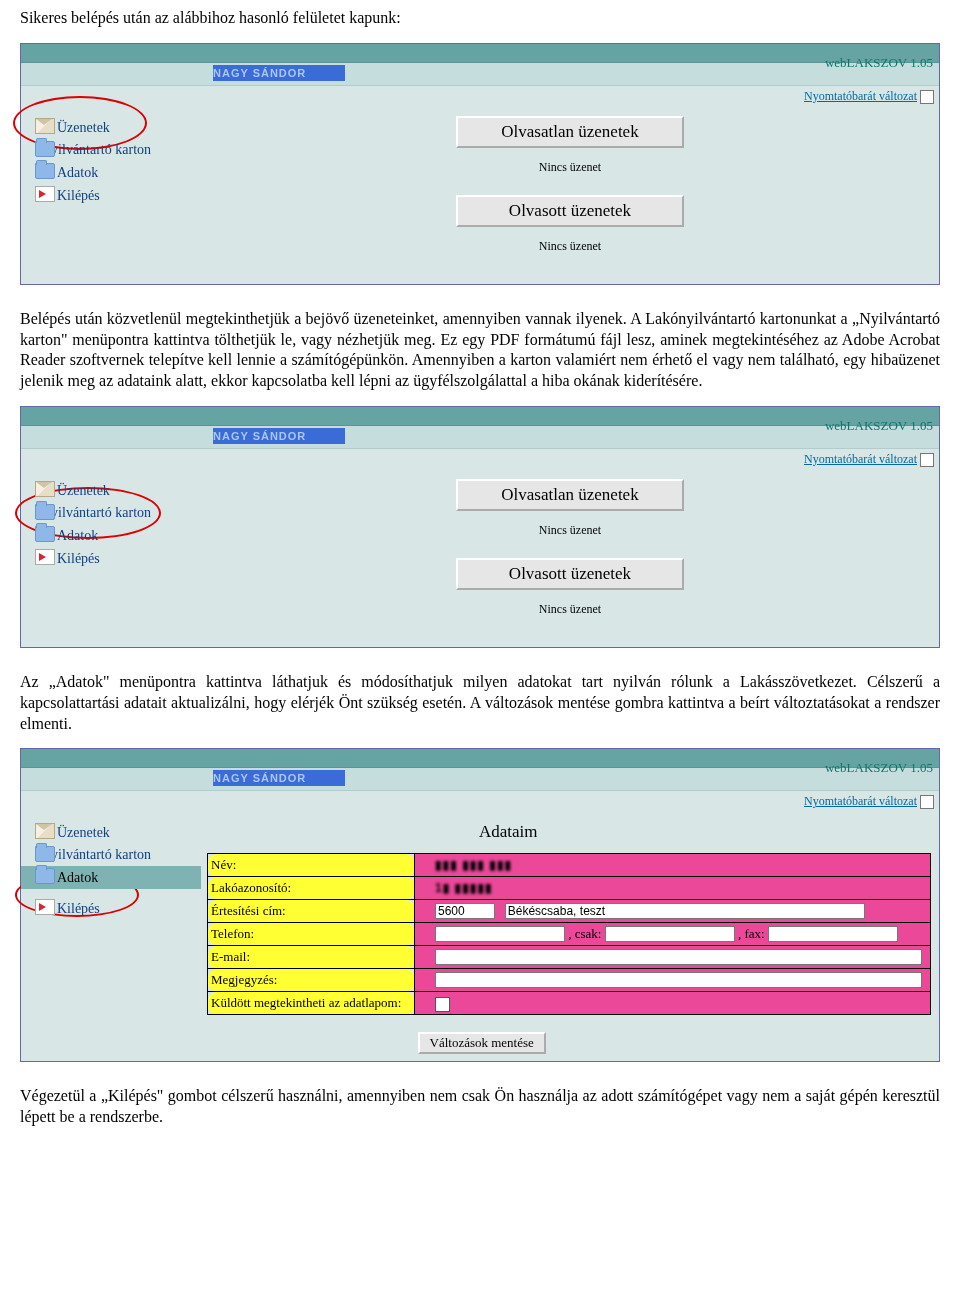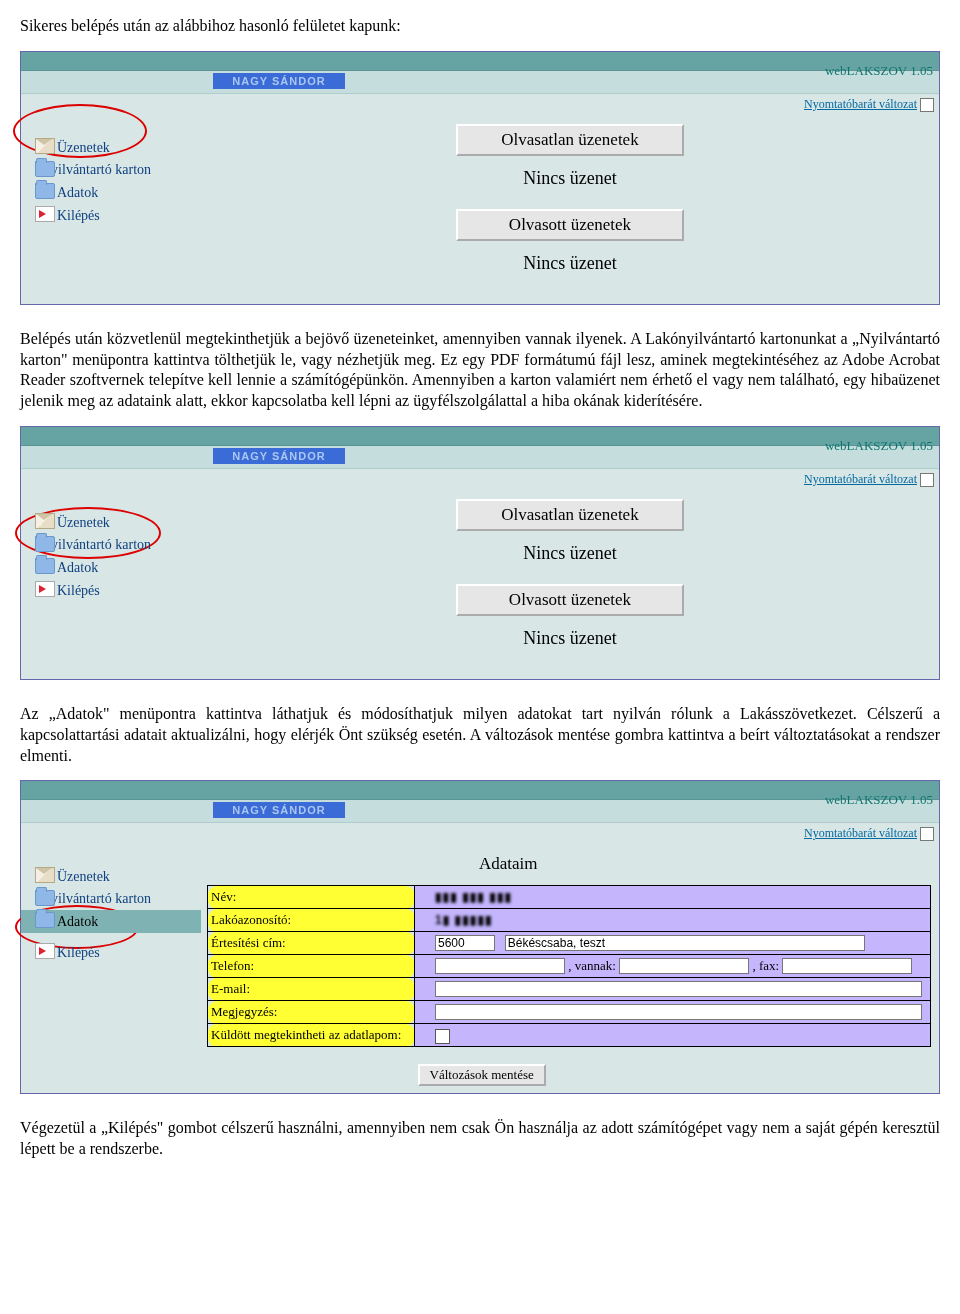--- a/index.html
+++ b/index.html
@@ -1,46 +1,46 @@
 <!DOCTYPE html>
 <html><head>
 <meta charset="utf-8">
 <style>
   body{margin:0;font-family:"Times New Roman",serif;font-size:16px;color:#000;background:#fff;}
-  .page{width:960px;margin:8px auto;padding:8px 20px 20px;box-sizing:border-box;}
+  .page{width:960px;margin:0 auto;padding:8px 20px 20px;box-sizing:border-box;}
   p{margin:0 0 14px;text-align:justify;line-height:1.3;}
   .shot{border:1px solid #66a;background:#d8e6e6;margin:10px 0 24px;position:relative;font-family:Arial,Helvetica,sans-serif;font-size:13px;color:#000;}
   .topbar{height:18px;background:#66a3a3;border-bottom:1px solid #5a9494;}
   .namebar{height:22px;background:#c6dddd;border-bottom:1px solid #b0cccc;position:relative;}
-  .namebar .badge{position:absolute;left:192px;top:2px;width:132px;height:16px;background:#3a6bd6;color:#aac7f2;font-weight:bold;font-size:11px;letter-spacing:1px;text-align:center;line-height:16px;filter:blur(0.6px);}
+  .namebar .badge{position:absolute;left:192px;top:2px;width:132px;height:16px;background:#3a6bd6;color:#aac7f2;font-weight:bold;font-size:11px;letter-spacing:1px;text-align:left;line-height:16px;filter:blur(0.6px);}
   .namebar .app{position:absolute;right:6px;bottom:14px;font-family:"Times New Roman",serif;font-size:13px;color:#0f766e;}
   .printrow{height:22px;position:relative;}
   .printrow .lbl{position:absolute;right:22px;top:3px;font-family:"Times New Roman",serif;font-size:12px;text-decoration:underline;color:#0369a1;}
   .printrow .ico{position:absolute;right:5px;top:4px;width:12px;height:12px;border:1px solid #777;background:#fff;}
   .body{position:relative;min-height:160px;}
-  .sidebar{position:absolute;left:0;top:16px;width:180px;padding:4px 0 10px;}
+  .sidebar{position:absolute;left:0;top:4px;width:180px;padding:4px 0 10px;}
   .side-item{padding:3px 0 3px 36px;font-family:"Times New Roman",serif;font-size:14px;color:#104080;position:relative;line-height:17px;cursor:pointer;}
   .side-item.two{line-height:16px;padding-left:20px;}
   .side-item.sel{background:#7fb3b3;color:#000;}
   .side-item .ic{position:absolute;left:14px;top:2px;width:18px;height:14px;}
   .ic-mail{background:linear-gradient(135deg,#f6efe4 50%,#e8ddc7 50%);border:1px solid #b5a887;}
   .ic-mail:before{content:"";position:absolute;left:0;top:0;border-left:8px solid transparent;border-right:8px solid transparent;border-top:6px solid #d0c4a6;}
   .ic-folder{background:#8fb8e8;border:1px solid #6a97cc;border-radius:0 2px 2px 2px;top:3px;height:12px;}
   .ic-folder:before{content:"";position:absolute;left:0;top:-4px;width:9px;height:4px;background:#8fb8e8;border:1px solid #6a97cc;border-bottom:none;border-radius:2px 2px 0 0;}
   .ic-exit{background:#fff;border:1px solid #aaa;}
   .ic-exit:before{content:"";position:absolute;left:3px;top:3px;border-top:4px solid transparent;border-bottom:4px solid transparent;border-left:7px solid #d23;}
   .main{margin-left:180px;padding:6px 10px 12px;text-align:center;}
   .big-btn{display:inline-block;min-width:220px;padding:4px 2px;background:#e6e6e6;border:2px outset #fff;font-family:"Times New Roman",serif;font-size:17px;margin-top:2px;cursor:default;}
-  .msg{font-family:"Times New Roman",serif;font-size:18px;margin:12px 0 18px;}
+  .msg{font-family:"Times New Roman",serif;font-size:12px;margin:12px 0 18px;}
   .ellipse{position:absolute;border:2px solid #d00;border-radius:50%;pointer-events:none;}
   
   .form-tbl{width:100%;border-collapse:collapse;margin-top:2px;}
   .form-tbl td{border:1px solid #000;padding:1px 3px;font-family:"Times New Roman",serif;font-size:13px;text-align:left;vertical-align:middle;height:20px;}
   .form-tbl td.lab{background:#ffff33;width:200px;border-radius:9px;}
-  .form-tbl td.val{background:#c4b5fd;padding-left:20px;}
+  .form-tbl td.val{background:#ec4899;padding-left:20px;}
   .form-tbl td.nb{border:none;background:transparent;padding-top:17px;}
   .inp{font-family:Arial;font-size:12px;border:1px solid #777;background:#fff;height:16px;padding:0 2px;box-sizing:border-box;}
   .blur{filter:blur(1.5px);font-family:Arial;font-size:12px;letter-spacing:1px;font-weight:bold;}
   .chk{width:13px;height:13px;border:1px solid #555;background:#fff;display:inline-block;vertical-align:middle;}
   .save-btn{display:inline-block;padding:1px 10px;background:#e6e6e6;border:2px outset #fff;font-family:"Times New Roman",serif;font-size:13px;cursor:pointer;}
   .adataim-hdr{display:inline-block;min-width:180px;padding:3px 22px;font-family:"Times New Roman",serif;font-size:17px;text-align:left;margin:0 auto 6px;}
   .main3{margin-left:180px;padding:6px 8px 6px 6px;text-align:center;}
 </style>
 </head>
 <body>
@@ -142,21 +142,21 @@
           <td class="lab">Értesítési cím:</td>
           <td class="val">
             <input class="inp" style="width: 60px;" value="5600">&nbsp;&nbsp;
             <input class="inp" style="width: 360px;" value="Békéscsaba, teszt">
           </td>
         </tr>
         <tr>
           <td class="lab">Telefon:</td>
           <td class="val">
             <input class="inp" style="width: 130px;">
-            <span>, vannak:</span>
+            <span>, csak:</span>
             <input class="inp" style="width: 130px;">
             <span>, fax:</span>
             <input class="inp" style="width: 130px;">
           </td>
         </tr>
         <tr>
           <td class="lab">E-mail:</td>
           <td class="val"><input class="inp" style="width: 99%;"></td>
         </tr>
         <tr>

